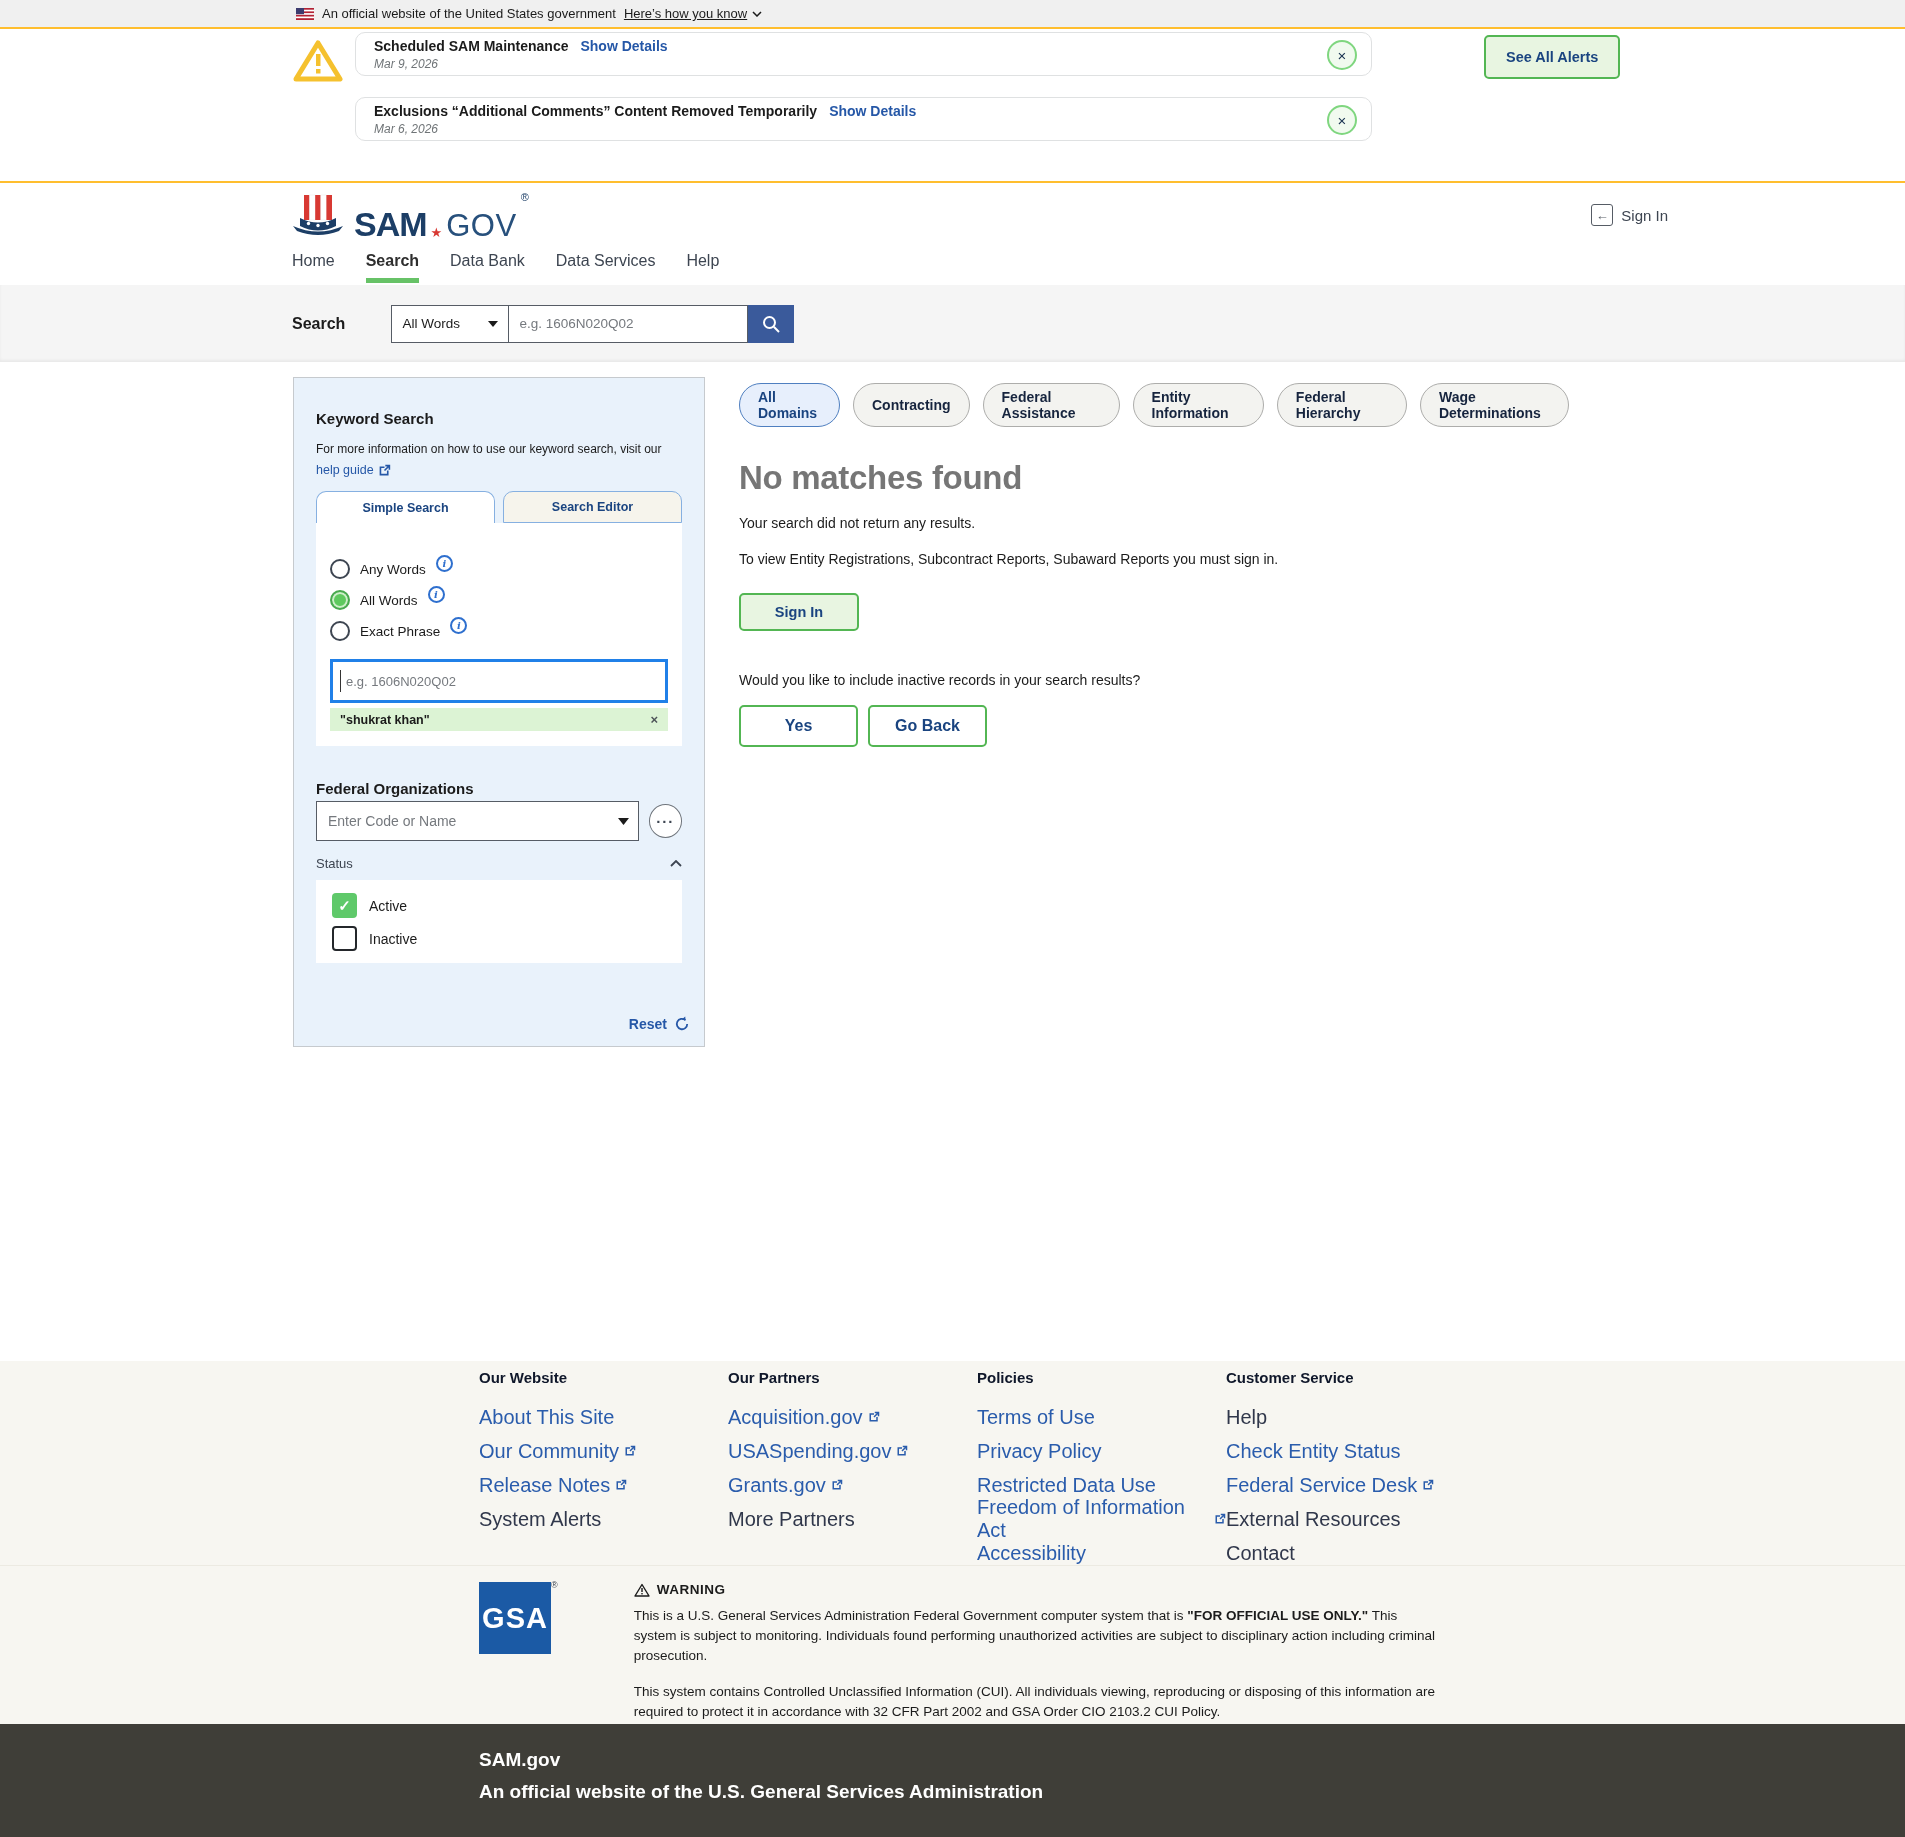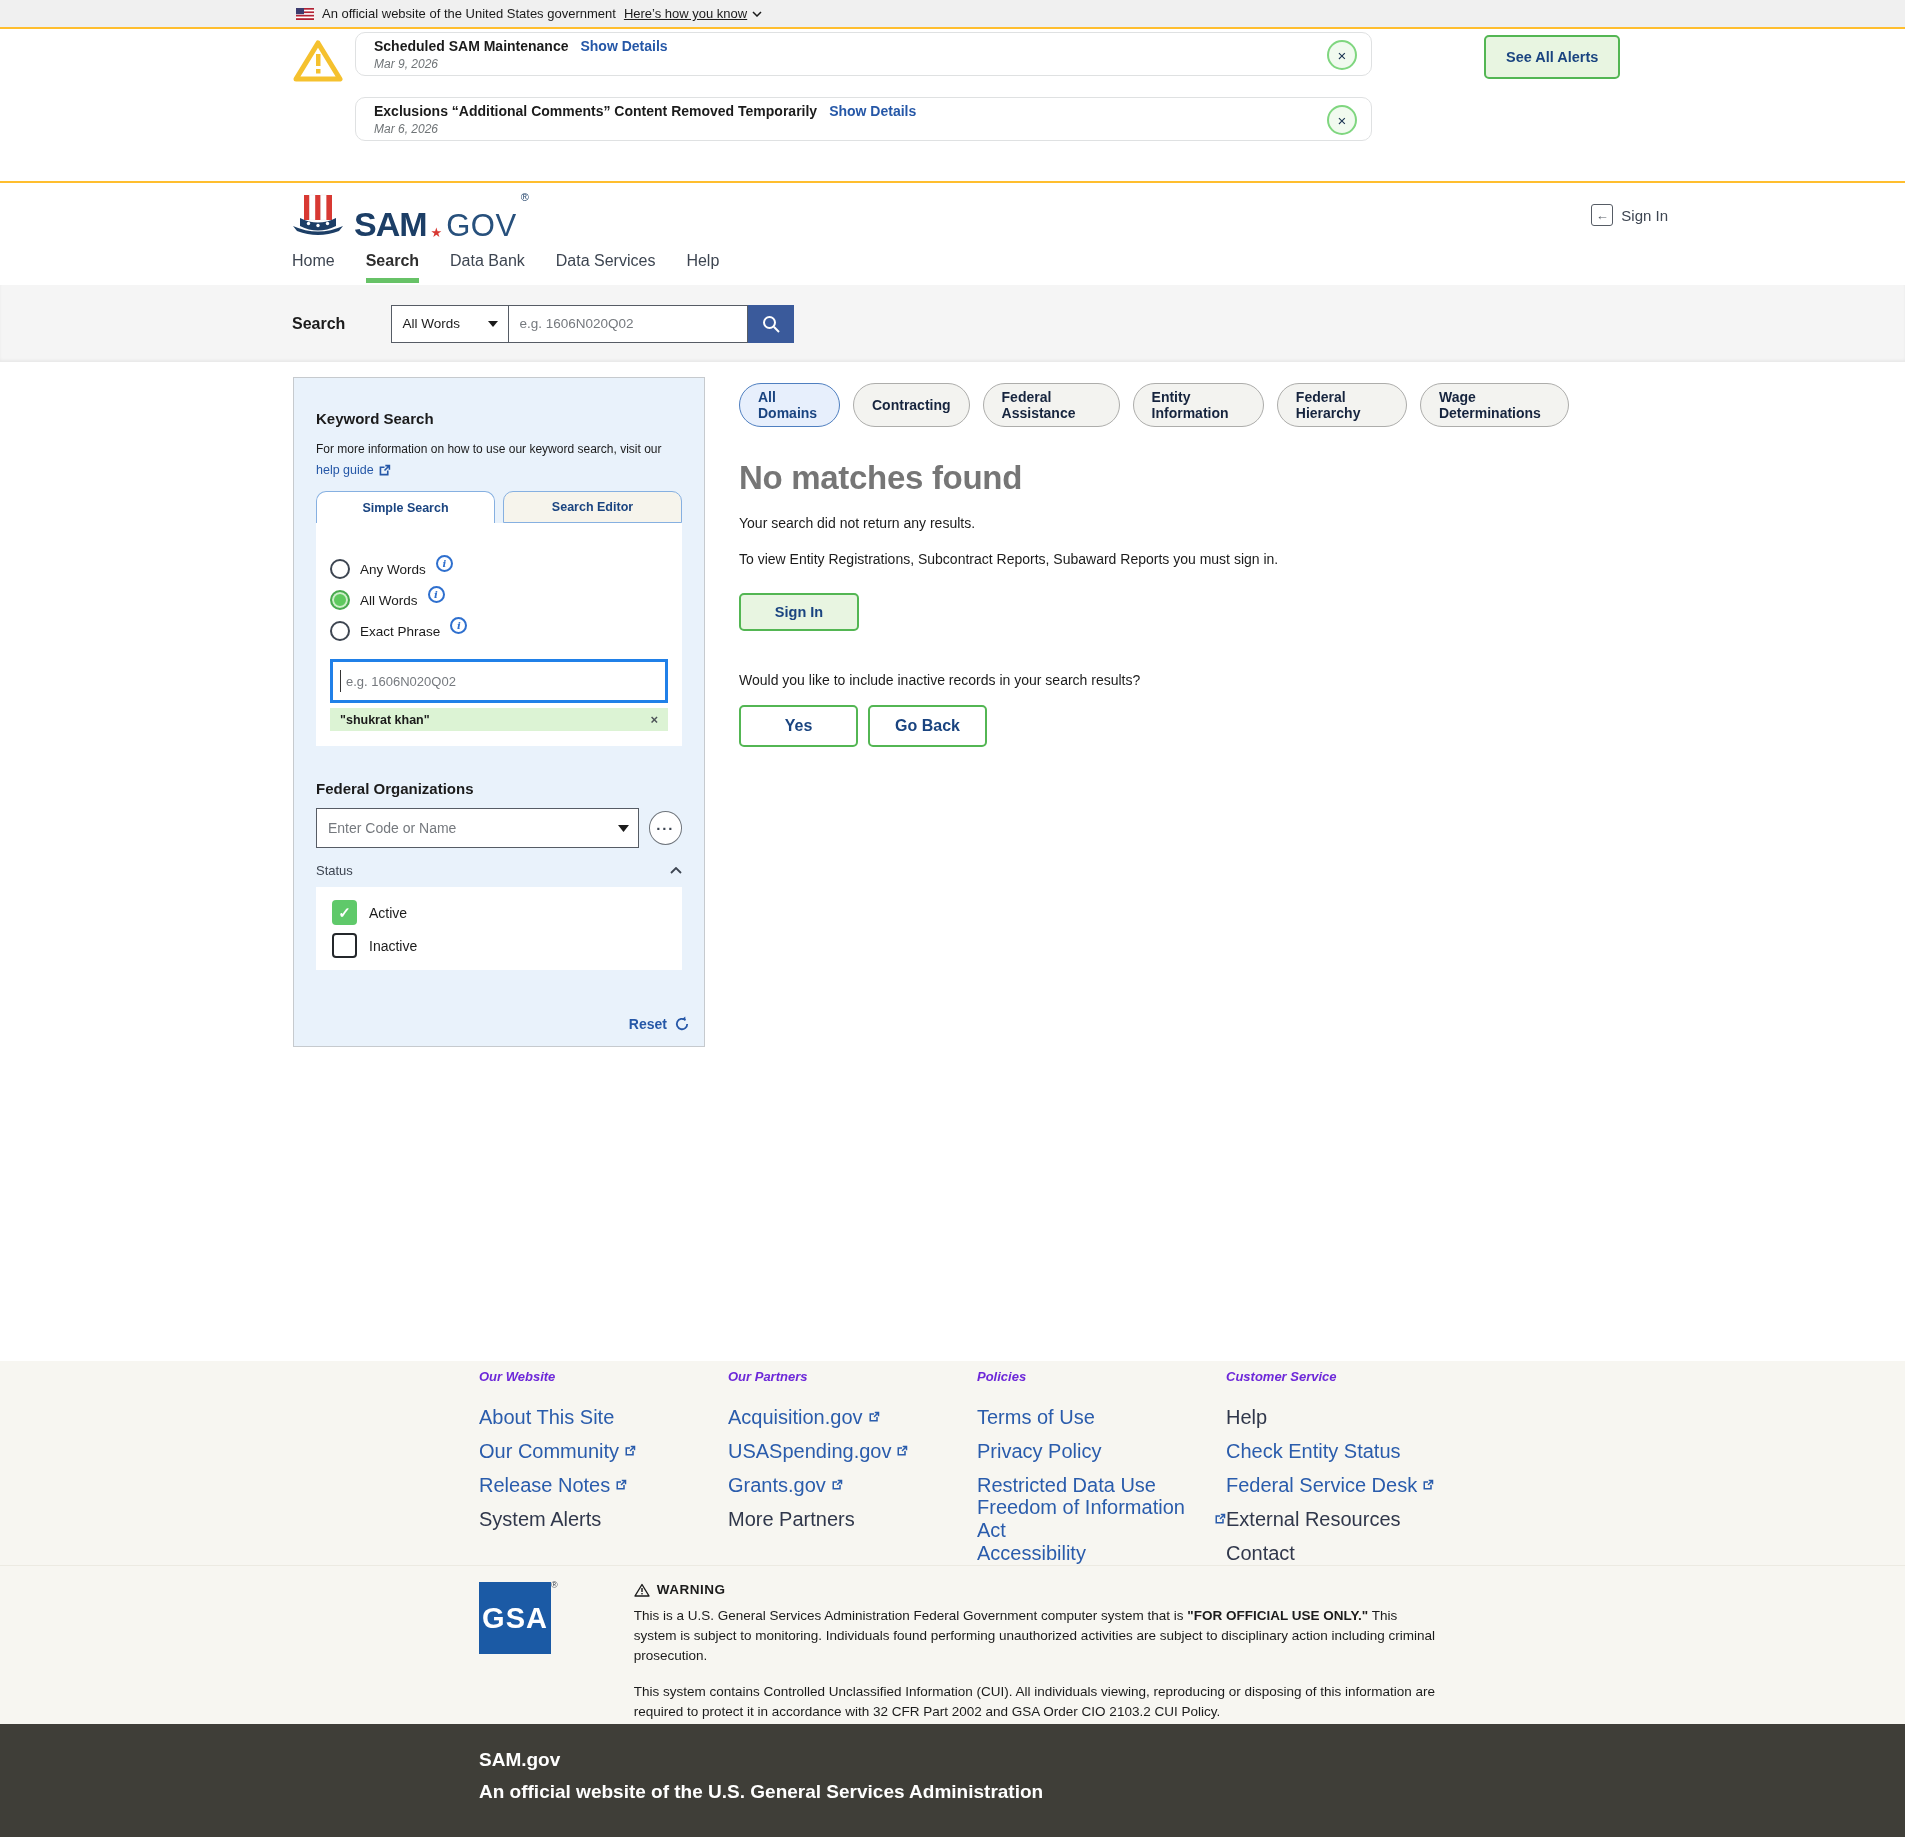--- a/index.html
+++ b/index.html
@@ -121,21 +121,21 @@
     width: 100%; height: 44px; border: 3px solid #2080e8; padding: 0 10px 0 13px; font-size: 13px; color: #1b1b1b;
   }
   .kw-input::placeholder { color: #75797e; }
   .kw-caret { position: absolute; left: 10px; top: 11px; width: 1px; height: 22px; background: #333; }
   .chip {
     margin-top: 5px; height: 23px; background: #dcf3d4; display: flex; align-items: center; justify-content: space-between;
     padding: 0 10px; font-size: 12.5px; font-weight: bold; color: #1b1b1b;
   }
   .chip-x { color: #4d5358; font-size: 13px; line-height: 1; }
   .fed-heading { margin-top: 34px; }
-  .combo-row { margin-top: 11px; display: flex; align-items: center; gap: 10px; }
+  .combo-row { margin-top: 4px; display: flex; align-items: center; gap: 10px; }
   .combo-wrap { position: relative; width: 330px; }
   .combo-input { width: 100%; height: 40px; border: 1px solid #565c65; background: #fff; padding: 0 28px 0 11px; font-size: 14px; }
   .combo-input::placeholder { color: #75797e; }
   .combo-caret { position: absolute; right: 10px; top: 17px; pointer-events: none; }
   .ellipsis-btn {
     width: 34px; height: 34px; border-radius: 50%; border: 1px solid #6f757c; background: #fff;
     font-size: 15px; font-weight: bold; color: #3d4551; letter-spacing: 1px;
     display: flex; align-items: center; justify-content: center;
   }
   .status-row { margin-top: 15px; display: flex; align-items: center; justify-content: space-between; font-size: 13px; color: #3d4551; cursor: pointer; }
@@ -169,21 +169,21 @@
   .question { margin-top: 40px; }
   .yes-row { margin-top: 15px; display: flex; gap: 10px; }
   .outline-btn {
     width: 119px; height: 42px; background: #fff; border: 2px solid #53b653; border-radius: 5px;
     color: #1a4480; font-size: 16px; font-weight: bold;
   }
 
   
   .links-footer { background: #f7f6f1; height: 204px; display: flex; padding: 8px 0 0 479px; }
   .fcol { width: 249px; }
-  .fcol-heading { font-size: 13px; font-weight: bold; color: #6d28d9; height: 22px; font-style: italic; }
+  .fcol-heading { font-size: 15px; font-weight: bold; color: #0f172a; height: 22px; }
   .fcol-links { margin-top: 9px; }
   .f-link { display: flex; align-items: center; gap: 5px; height: 34px; font-size: 20px; color: #2a5cac; cursor: pointer; }
   .f-link.dark { color: #30374b; }
 
   
   .gsa-section { background: #f7f6f1; border-top: 1px solid #eceae2; height: 159px; display: flex; padding: 16px 0 0 479px; gap: 14px; }
   .gsa-logo-wrap { display: flex; }
   .gsa-logo {
     width: 72px; height: 72px; background: #1b5aa5; color: #fff; display: flex; align-items: center; justify-content: center;
     font-size: 29px; font-weight: bold; letter-spacing: 1px;

